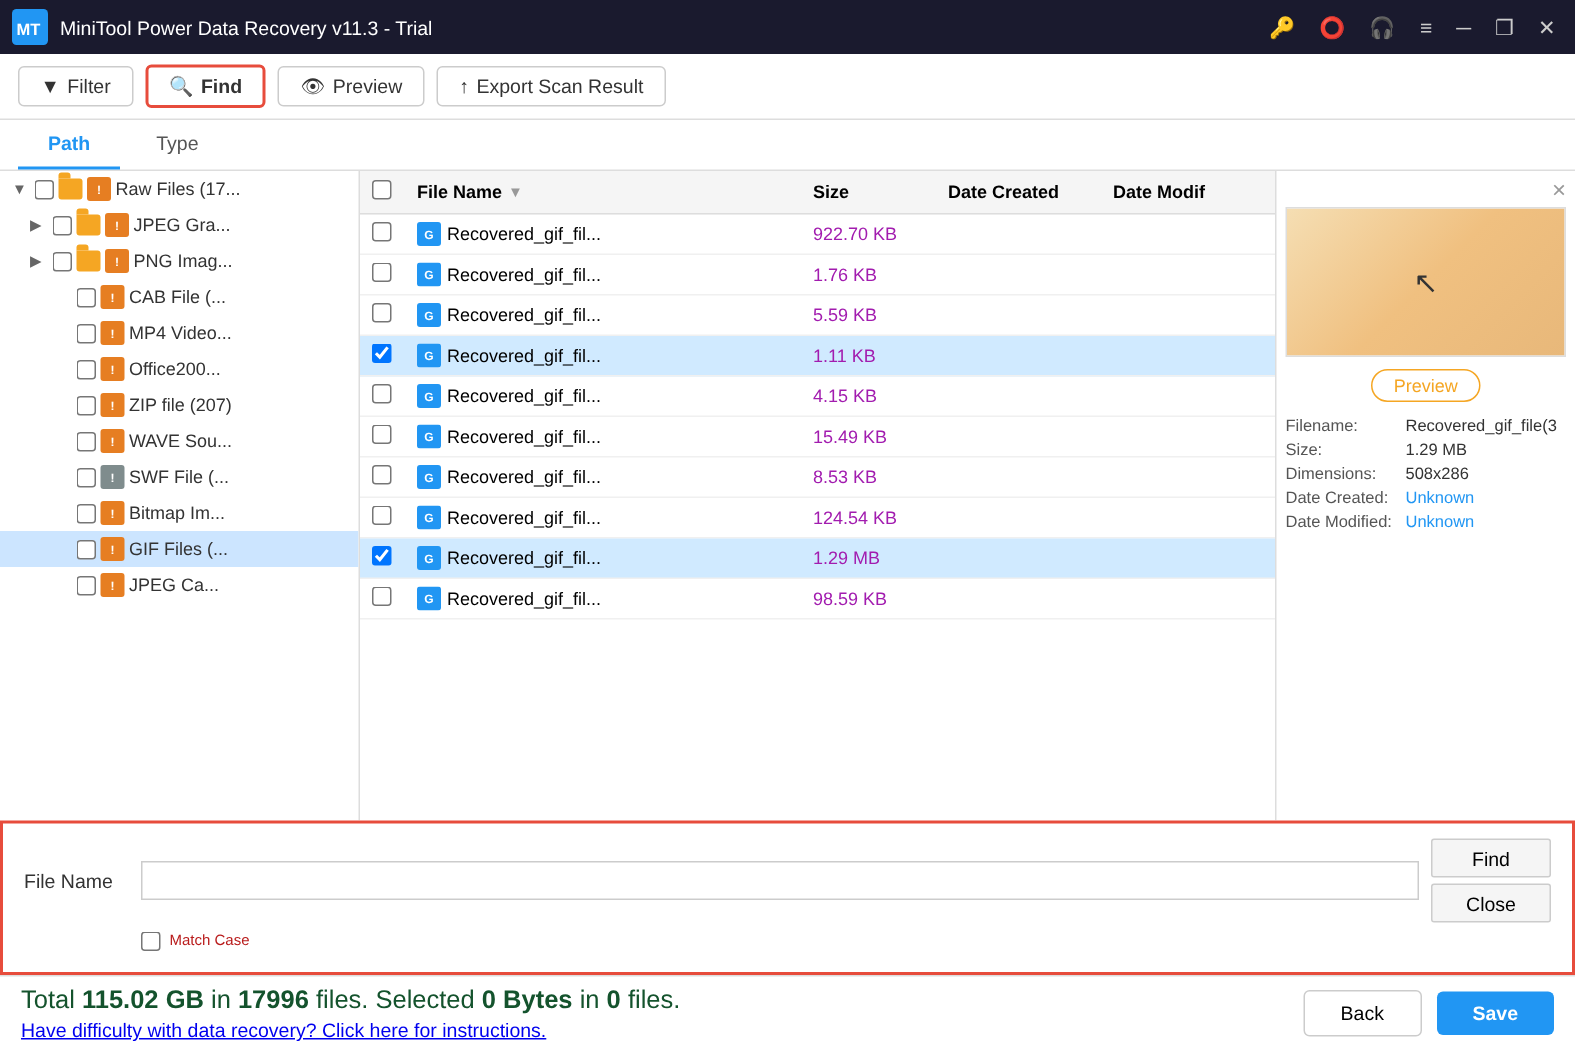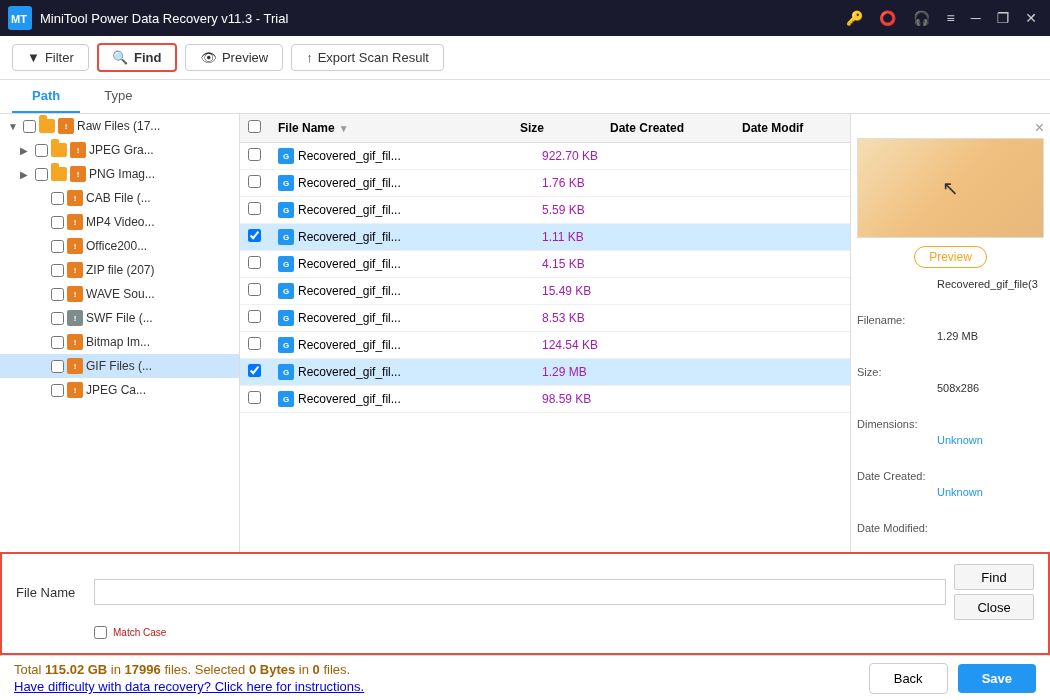--- a/index.html
+++ b/index.html
@@ -164,21 +164,21 @@
       background: #f5f5f5;
       border-bottom: 1px solid #ddd;
       padding: 6px 8px;
       font-weight: 600;
       font-size: 12px;
       flex-shrink: 0;
     }
     .file-list-header .col-check { width: 30px; flex-shrink: 0; }
     .file-list-header .col-name { flex: 1; display: flex; align-items: center; gap: 4px; }
     .file-list-header .col-size { width: 90px; flex-shrink: 0; }
-    .file-list-header .col-created { width: 132px; flex-shrink: 0; }
+    .file-list-header .col-created { width: 110px; flex-shrink: 0; }
     .file-list-header .col-modified { width: 100px; flex-shrink: 0; }
     .file-rows {
       flex: 1;
       overflow-y: auto;
     }
     .file-row {
       display: flex;
       align-items: center;
       padding: 5px 8px;
       border-bottom: 1px solid #f0f0f0;
@@ -232,21 +232,21 @@
       color: #f5a623;
       border-radius: 12px;
       padding: 3px 14px;
       cursor: pointer;
       font-size: 12px;
       margin: 0 auto 10px;
       display: block;
     }
     .preview-info { font-size: 11px; color: #333; }
     .preview-info-row { display: flex; margin-bottom: 4px; }
-    .preview-info-label { width: 80px; color: #555; flex-shrink: 0; margin-top: 36px; }
+    .preview-info-label { width: 80px; color: #555; flex-shrink: 0; }
     .preview-info-value { color: #333; font-weight: 400; }
     .preview-info-value.blue { color: #2196F3; }
 
     
     .find-panel {
       border: 2px solid #e74c3c;
       background: #fff;
       padding: 10px 14px;
       flex-shrink: 0;
     }
@@ -286,22 +286,22 @@
       margin-bottom: 4px;
       padding-left: 78px;
     }
     .find-check-row label { font-size: 10px; color: #b91c1c; cursor: pointer; }
 
     
     .status-bar {
       background: #f8f8f8;
       border-top: 1px solid #ddd;
       padding: 8px 14px;
-      font-size: 13px;
-      color: #a16207;
+      font-size: 17px;
+      color: #14532d;
       flex-shrink: 0;
     }
     .status-bar .bold { font-weight: bold; }
 
     
     ::-webkit-scrollbar { width: 6px; height: 6px; }
     ::-webkit-scrollbar-track { background: #f0f0f0; }
     ::-webkit-scrollbar-thumb { background: #ccc; border-radius: 3px; }
 
     .bottom-bar {

